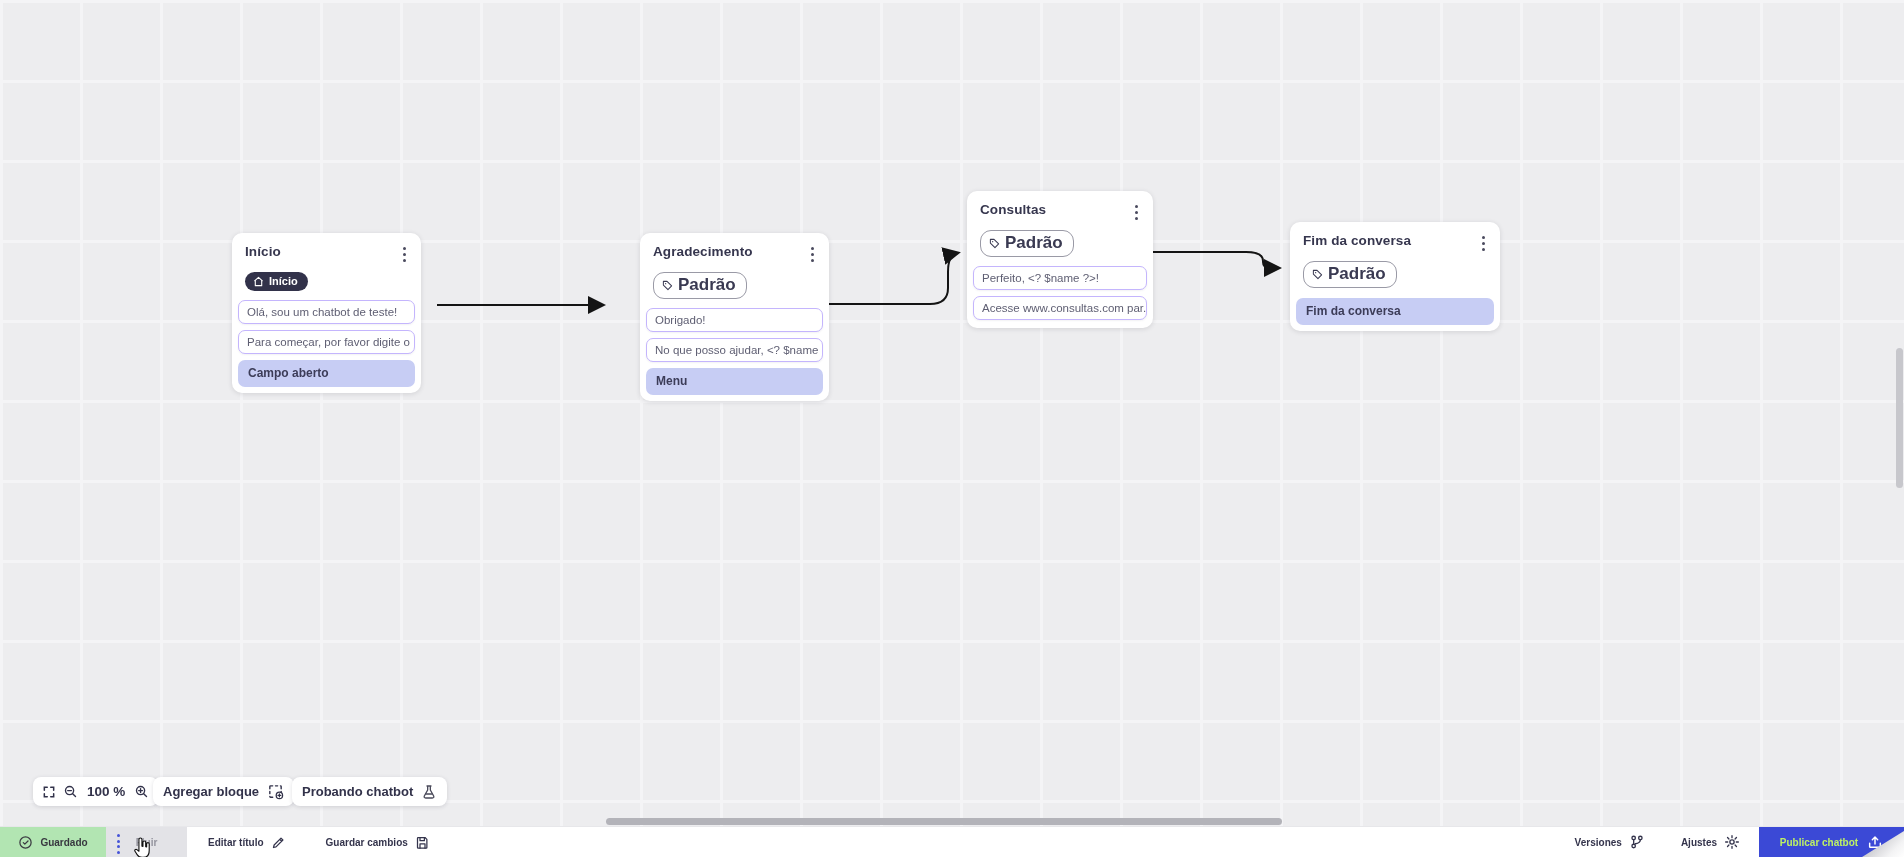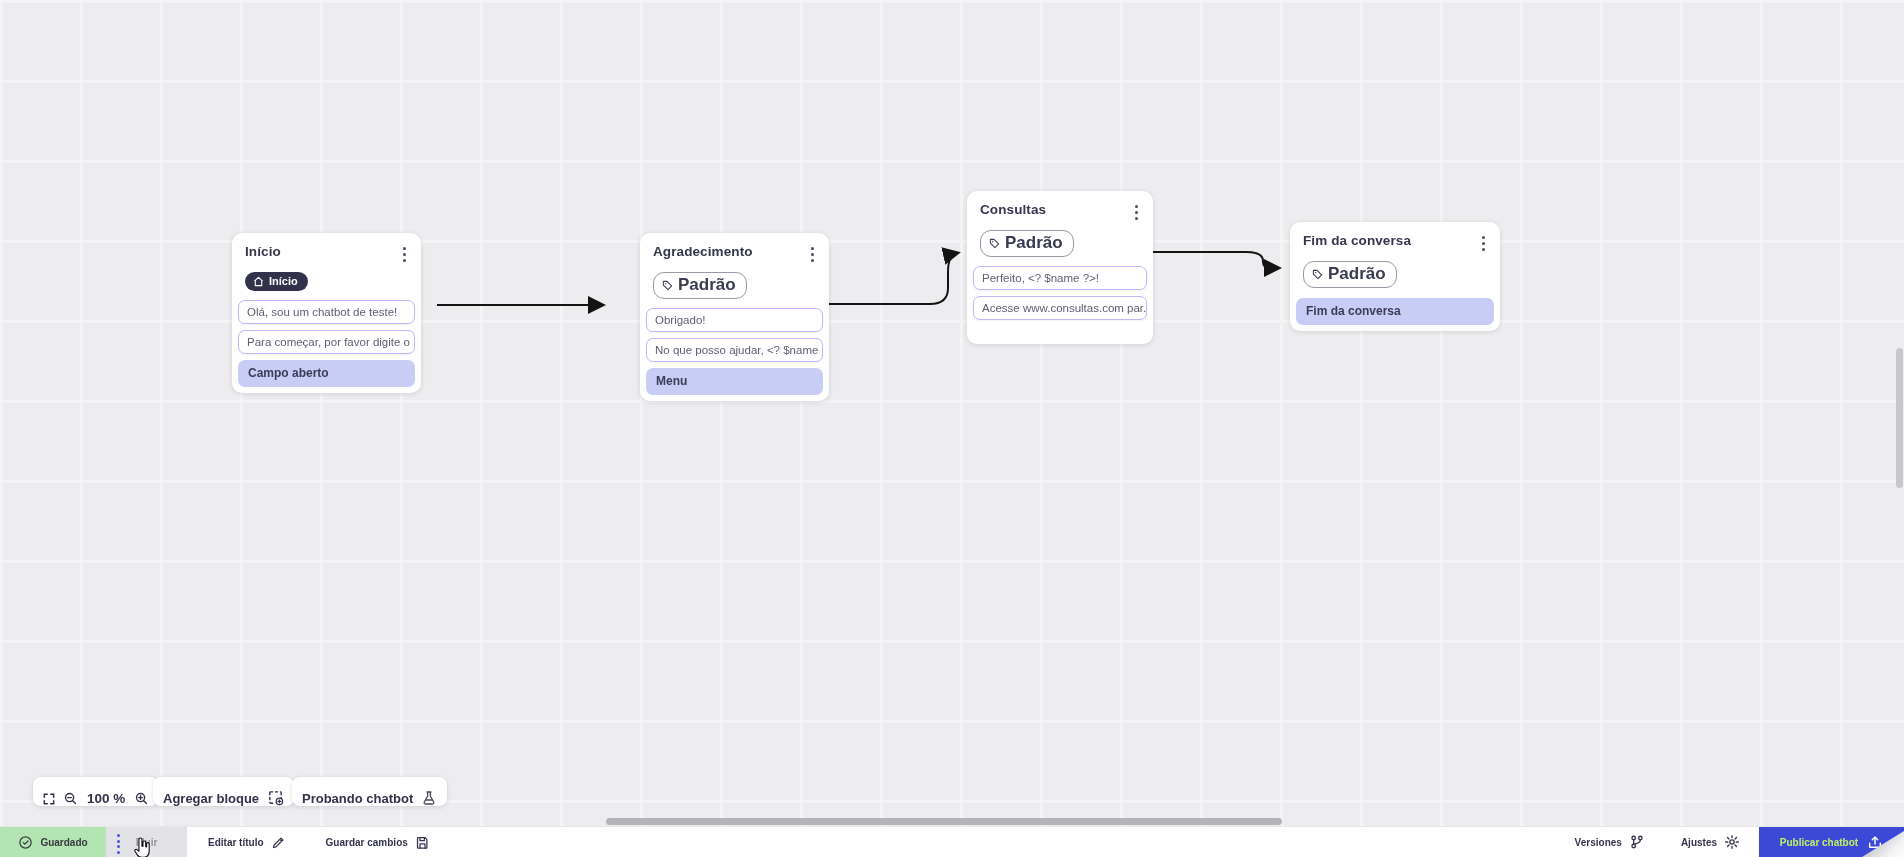--- a/index.html
+++ b/index.html
@@ -49,21 +49,21 @@
     white-space:nowrap; overflow:hidden; cursor:pointer;
   }
   .answer {
     margin:0 6px 0; background:#c7cdf4; border-radius:7px;
     padding:6px 10px 7px; font-size:12px; font-weight:700; color:#3c3c58; cursor:pointer;
   }
   .node4 .answer { margin-top:10px; }
 
   
   .float { position:absolute; bottom:51px; height:29px; background:#fff; border-radius:8px;
-    box-shadow:0 1px 4px rgba(40,40,60,.15); display:flex; align-items:flex-end; }
+    box-shadow:0 1px 4px rgba(40,40,60,.15); display:flex; align-items:center; }
   .zoombar { left:33px; padding:0 9px; gap:7px; }
   .zoombar .zoomval { font-size:13.5px; font-weight:700; color:#32324a; padding:0 2px; }
   .btn-float { padding:0 10px; gap:8px; font-size:13px; font-weight:700; color:#32324a; cursor:pointer; }
   .btn-addblock { left:153px; }
   .btn-test { left:292px; }
   .icon { display:inline-flex; align-items:center; justify-content:center; }
 
   
   .h-scroll { position:absolute; left:606px; top:818px; width:676px; height:7px; border-radius:4px; background:#b3b3b9; }
   .v-scroll { position:absolute; left:1896px; top:348px; width:7px; height:140px; border-radius:4px; background:#c7c7cc; }
@@ -157,21 +157,21 @@
       </span>
       <span>Padrão</span>
     </span>
     <div class="msgs">
       <div class="msg">Obrigado!</div>
       <div class="msg">No que posso ajudar, &lt;? $name ...</div>
       <div class="answer">Menu</div>
     </div>
   </div>
 
-  <div class="node" style="left:967px; top:191px; width:186px; padding-bottom:24px;">
+  <div class="node" style="left:967px; top:191px; width:186px; padding-bottom:8px;">
     <div class="node-head">
       <span class="node-title">Consultas</span>
       <span class="kebab">
           <i></i>
           <i></i>
           <i></i>
         </span>
     </div>
     <span class="badge-outline">
       <span class="icon">

